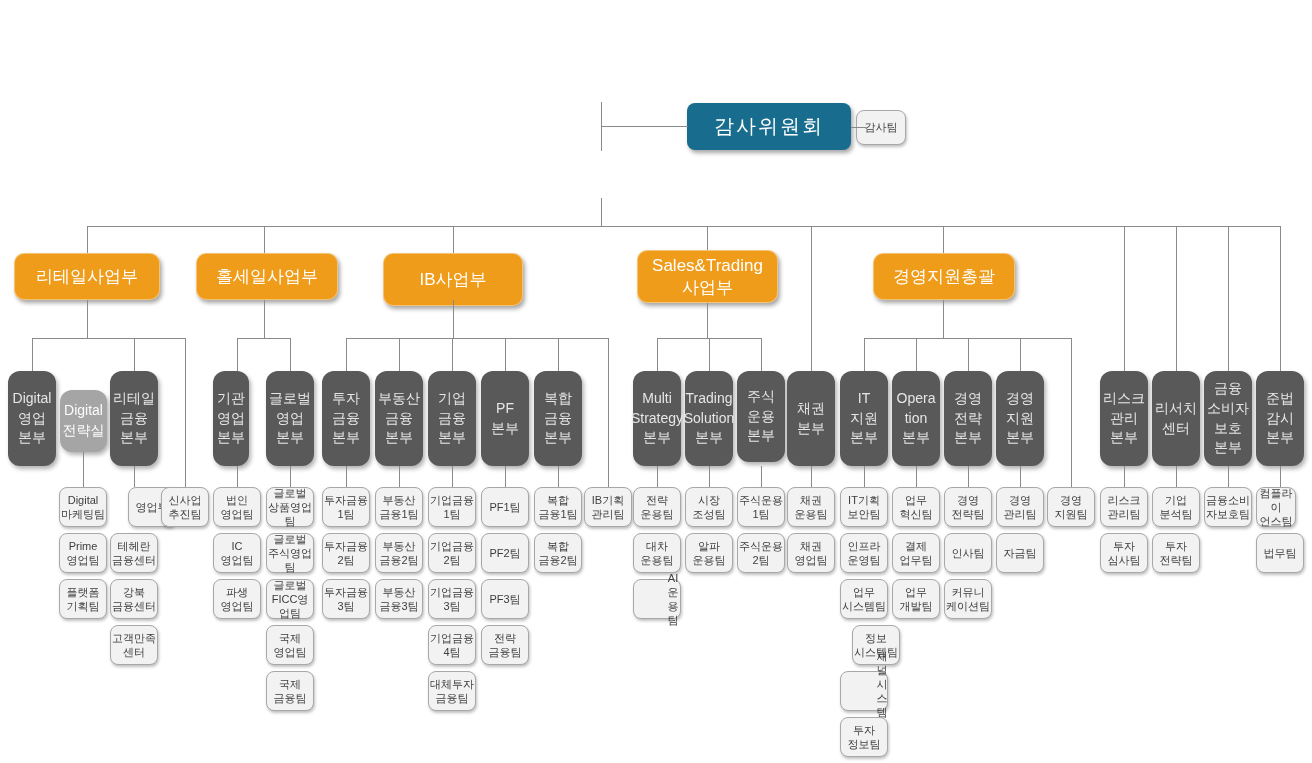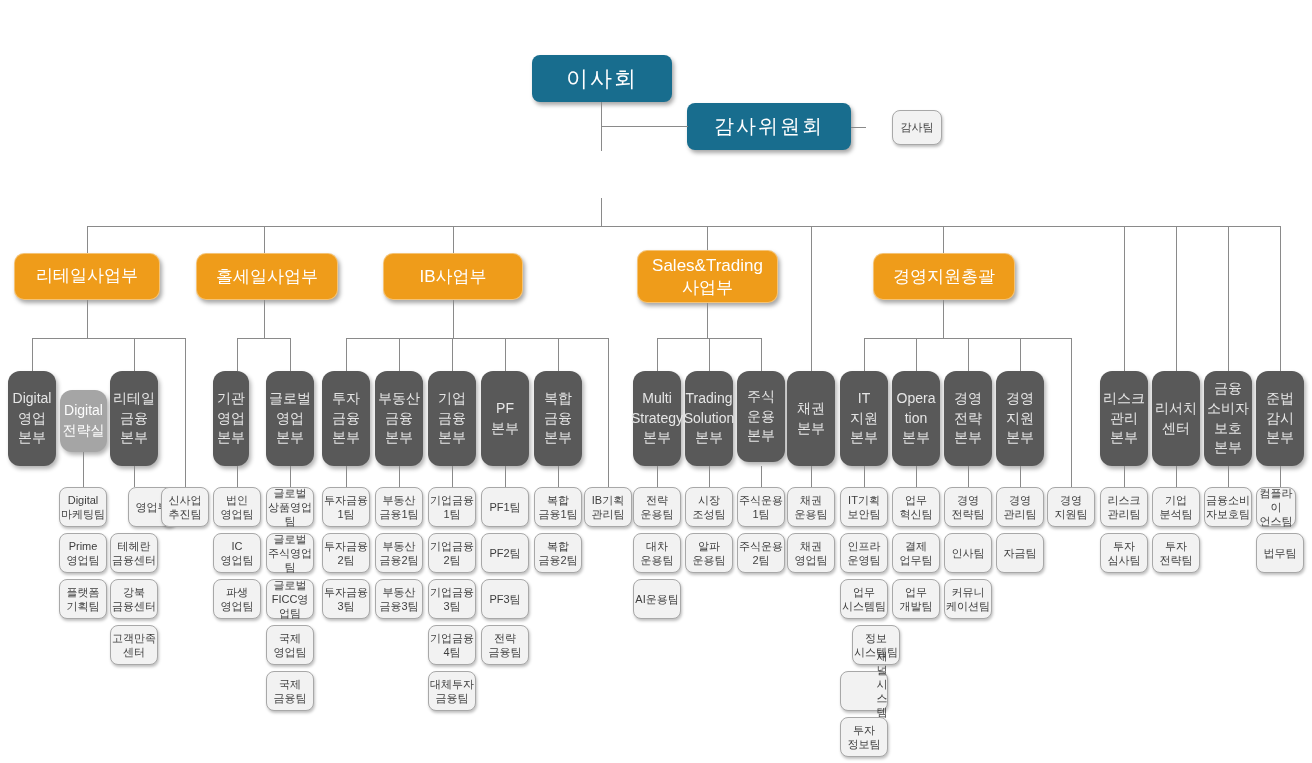--- a/index.html
+++ b/index.html
@@ -30,29 +30,28 @@
   .team{
     background:var(--team-bg);color:var(--team-text);font-size:11px;line-height:1.28;
     border:1px solid var(--team-border);border-radius:8px;
     box-shadow:1px 2px 3px rgba(0,0,0,.25);
   }
 </style>
 </head>
 <body>
 
 <div id="stage">
-    <div class="box teal board" style="left: 532px; top: 55px; width: 140px; height: 47px;">이사회</div>
     <div class="box teal" style="left: 687px; top: 103px; width: 164px; height: 47px;">감사위원회</div>
-    <div class="box team" style="left: 892px; top: 110px; width: 50px; height: 35px;">감사팀</div>
+    <div class="box team" style="left: 856px; top: 110px; width: 50px; height: 35px;">감사팀</div>
     <div class="line" style="left: 601px; top: 102px; width: 1px; height: 49px;"></div>
     <div class="line" style="left: 602px; top: 126px; width: 86px; height: 1px;"></div>
     <div class="line" style="left: 851px; top: 127px; width: 15px; height: 1px;"></div>
     <div class="line" style="left: 601px; top: 198px; width: 1px; height: 28px;"></div>
     <div class="line" style="left: 87px; top: 226px; width: 1194px; height: 1px;"></div>
-    <div class="box orange" style="left: 14px; top: 253px; width: 146px; height: 47px; font-family: Liberation Mono, monospace;">리테일사업부</div>
+    <div class="box orange" style="left: 14px; top: 253px; width: 146px; height: 47px;">리테일사업부</div>
     <div class="line" style="left: 87px; top: 226px; width: 1px; height: 27px;"></div>
     <div class="line" style="left: 87px; top: 300px; width: 1px; height: 38px;"></div>
     <div class="line" style="left: 32px; top: 338px; width: 153px; height: 1px;"></div>
     <div class="line" style="left: 32px; top: 338px; width: 1px; height: 33px;"></div>
     <div class="box dept" style="left: 8px; top: 371px; width: 48px; height: 95px;">Digital
 영업
 본부</div>
     <div class="box dept dept-light" style="left: 60px; top: 390px; width: 47px; height: 62px;">Digital
 전략실</div>
     <div class="line" style="left: 83px; top: 452px; width: 1px; height: 35px;"></div>
@@ -100,21 +99,21 @@
     <div class="box team" style="left: 266px; top: 487px; width: 48px; height: 40px;">글로벌
 상품영업팀</div>
     <div class="box team" style="left: 266px; top: 533px; width: 48px; height: 40px;">글로벌
 주식영업팀</div>
     <div class="box team" style="left: 266px; top: 579px; width: 48px; height: 40px;">글로벌
 FICC영업팀</div>
     <div class="box team" style="left: 266px; top: 625px; width: 48px; height: 40px;">국제
 영업팀</div>
     <div class="box team" style="left: 266px; top: 671px; width: 48px; height: 40px;">국제
 금융팀</div>
-    <div class="box orange" style="left: 383px; top: 253px; width: 140px; height: 47px;">IB사업부</div>
+    <div class="box orange" style="left: 383px; top: 253px; width: 140px; height: 53px;">IB사업부</div>
     <div class="line" style="left: 453px; top: 226px; width: 1px; height: 27px;"></div>
     <div class="line" style="left: 453px; top: 300px; width: 1px; height: 38px;"></div>
     <div class="line" style="left: 346px; top: 338px; width: 262px; height: 1px;"></div>
     <div class="line" style="left: 346px; top: 338px; width: 1px; height: 33px;"></div>
     <div class="box dept" style="left: 322px; top: 371px; width: 48px; height: 95px;">투자
 금융
 본부</div>
     <div class="line" style="left: 346px; top: 466px; width: 1px; height: 21px;"></div>
     <div class="box team" style="left: 322px; top: 487px; width: 48px; height: 40px;">투자금융
 1팀</div>
@@ -176,21 +175,21 @@
     <div class="line" style="left: 657px; top: 338px; width: 104px; height: 1px;"></div>
     <div class="line" style="left: 657px; top: 338px; width: 1px; height: 33px;"></div>
     <div class="box dept" style="left: 633px; top: 371px; width: 48px; height: 95px;">Multi
 Strategy
 본부</div>
     <div class="line" style="left: 657px; top: 466px; width: 1px; height: 21px;"></div>
     <div class="box team" style="left: 633px; top: 487px; width: 48px; height: 40px;">전략
 운용팀</div>
     <div class="box team" style="left: 633px; top: 533px; width: 48px; height: 40px;">대차
 운용팀</div>
-    <div class="box team" style="left: 633px; top: 579px; width: 48px; height: 40px;">AI운용팀</div>
+    <div class="box team" style="left: 633px; top: 579px; width: 48px; height: 40px; padding-left: 32px;">AI운용팀</div>
     <div class="line" style="left: 709px; top: 338px; width: 1px; height: 33px;"></div>
     <div class="box dept" style="left: 685px; top: 371px; width: 48px; height: 95px;">Trading
 Solution
 본부</div>
     <div class="line" style="left: 709px; top: 466px; width: 1px; height: 21px;"></div>
     <div class="box team" style="left: 685px; top: 487px; width: 48px; height: 40px;">시장
 조성팀</div>
     <div class="box team" style="left: 685px; top: 533px; width: 48px; height: 40px;">알파
 운용팀</div>
     <div class="line" style="left: 761px; top: 338px; width: 1px; height: 33px;"></div>

